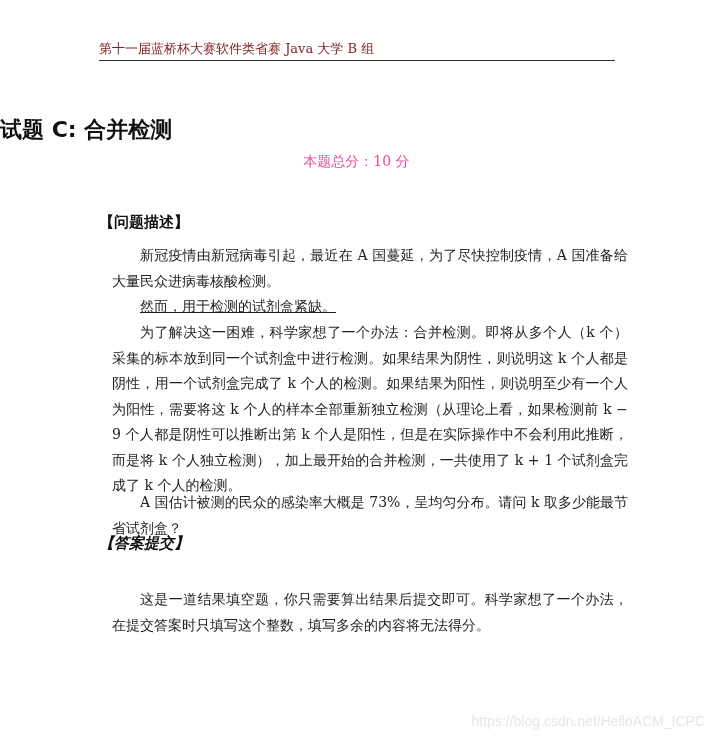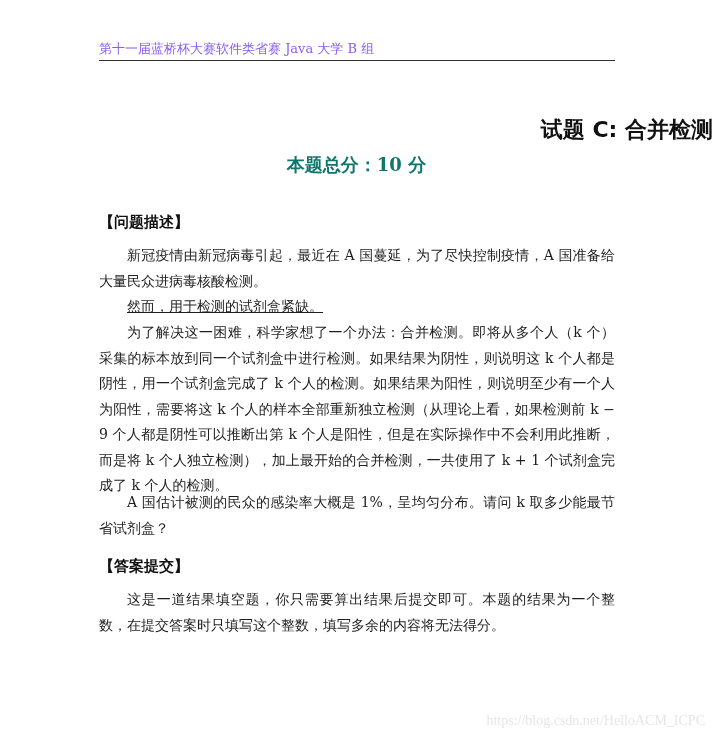--- a/index.html
+++ b/index.html
@@ -3,63 +3,63 @@
 <meta charset="utf-8">
 <style>
   html, body { margin: 0; padding: 0; background: #ffffff; }
   body {
     width: 713px; height: 739px; position: relative; overflow: hidden;
     font-family: "DejaVu Serif", "Liberation Serif", serif;
     color: #1a1a1a;
   }
   .header {
     position: absolute; left: 99px; top: 40px; width: 516px;
-    font-size: 13px; line-height: 18px; color: #8b5cf6;
+    font-size: 13px; line-height: 18px; color: #7f1d1d;
   }
   .header-rule {
     position: absolute; left: 99px; top: 60px; width: 516px; height: 1px;
     background: #333;
   }
   .title {
     position: absolute; left: 0; width: 713px; top: 115px;
-    text-align: right; font-size: 22px; font-weight: bold;
+    text-align: left; font-size: 22px; font-weight: bold;
     font-family: "DejaVu Sans", "Liberation Sans", sans-serif;
     color: #111;
   }
   .subtitle {
     position: absolute; left: 0; width: 713px; top: 153px;
-    text-align: center; font-size: 18px; color: #0f766e; font-weight: bold;
+    text-align: center; font-size: 14px; color: #ec4899;
   }
   .section-head {
     position: absolute; left: 99px; font-size: 15px; font-weight: bold;
     font-family: "DejaVu Sans", "Liberation Sans", sans-serif;
     color: #111;
   }
   .para {
-    position: absolute; left: 99px; width: 516px;
+    position: absolute; left: 112px; width: 516px;
     font-size: 14px; line-height: 25.5px; color: #1e1e1e;
     text-align: justify; text-indent: 28px;
   }
   .watermark {
     position: absolute; right: 8px; bottom: 10px;
-    font-family: Liberation Serif, serif;
+    font-family: Liberation Sans, sans-serif;
     font-size: 14px; color: #e6e6e6;
   }
 </style>
 </head>
 <body>
 
 <div class="header">第十一届蓝桥杯大赛软件类省赛 Java 大学 B 组</div>
 <div class="header-rule"></div>
 
 <div class="title">试题 C: 合并检测</div>
 <div class="subtitle">本题总分：10 分</div>
 
 <div class="section-head" style="top:213px;">【问题描述】</div>
 <div class="para" style="top:243px;">新冠疫情由新冠病毒引起，最近在 A 国蔓延，为了尽快控制疫情，A 国准备给大量民众进病毒核酸检测。</div>
 <div class="para" style="top:294px;text-decoration:underline;">然而，用于检测的试剂盒紧缺。</div>
 <div class="para" style="top:320px;">为了解决这一困难，科学家想了一个办法：合并检测。即将从多个人（k 个）采集的标本放到同一个试剂盒中进行检测。如果结果为阴性，则说明这 k 个人都是阴性，用一个试剂盒完成了 k 个人的检测。如果结果为阳性，则说明至少有一个人为阳性，需要将这 k 个人的样本全部重新独立检测（从理论上看，如果检测前 k − 9 个人都是阴性可以推断出第 k 个人是阳性，但是在实际操作中不会利用此推断，而是将 k 个人独立检测），加上最开始的合并检测，一共使用了 k + 1 个试剂盒完成了 k 个人的检测。</div>
-<div class="para" style="top:490px;">A 国估计被测的民众的感染率大概是 1%，呈均匀分布。请问 k 取多少能最节省试剂盒？</div>
+<div class="para" style="top:490px;">A 国估计被测的民众的感染率大概是 73%，呈均匀分布。请问 k 取多少能最节省试剂盒？</div>
 
-<div class="section-head" style="top:557px;">【答案提交】</div>
-<div class="para" style="top:587px;">这是一道结果填空题，你只需要算出结果后提交即可。本题的结果为一个整数，在提交答案时只填写这个整数，填写多余的内容将无法得分。</div>
+<div class="section-head" style="top:534px;font-style:italic;">【答案提交】</div>
+<div class="para" style="top:587px;">这是一道结果填空题，你只需要算出结果后提交即可。科学家想了一个办法，在提交答案时只填写这个整数，填写多余的内容将无法得分。</div>
 
 <div class="watermark">https://blog.csdn.net/HelloACM_ICPC</div>
 
 </body></html>

